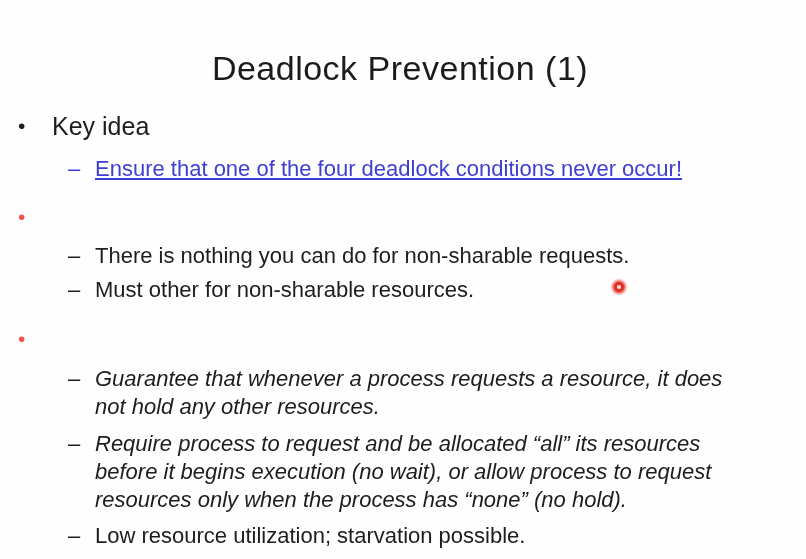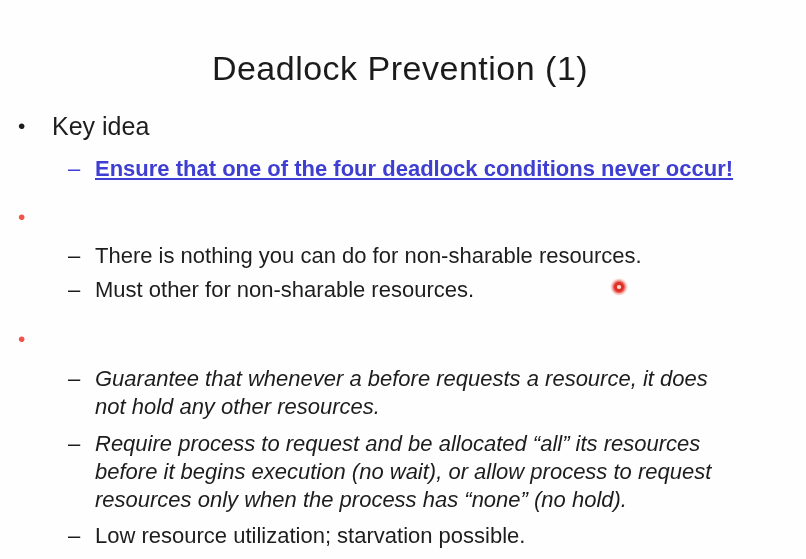--- a/index.html
+++ b/index.html
@@ -28,21 +28,21 @@
 
   .row.main { left: 18px; font-size: 25px; line-height: 30px; }
   .row.main .marker { width: 34px; flex: 0 0 34px; font-size: 21px; line-height: 30px; }
 
   .row.sub { left: 68px; font-size: 22px; line-height: 28px; }
   .row.sub .marker { width: 27px; flex: 0 0 27px; }
 
   .text { white-space: pre-line; }
 
   .red { color: var(--heading-red, #f0544a); }
-  .link { color: var(--link-blue, #3e3ed2); text-decoration: underline; cursor: pointer; font-weight: bold; }
+  .link { color: var(--link-blue, #3e3ed2); text-decoration: underline; cursor: pointer; }
   .link-dash { color: var(--link-blue, #3e3ed2); }
   .italic { font-style: italic; }
 
   .wrap-guarantee { width: 700px; }
   .wrap-require  { width: 712px; font-style: italic; }
 
   .laser-dot {
     position: absolute;
     left: 610px; top: 278px;
     width: 18px; height: 18px;
@@ -71,35 +71,35 @@
     <span class="marker link-dash">–</span>
     <span class="text link">Ensure that one of the four deadlock conditions never occur!</span>
   </div>
 
   <div class="row main red" style="top:202px">
     <span class="marker">•</span>
   </div>
 
   <div class="row sub" style="top:242px">
     <span class="marker">–</span>
-    <span class="text">There is nothing you can do for non-sharable resources.</span>
+    <span class="text">There is nothing you can do for non-sharable requests.</span>
   </div>
 
   <div class="row sub" style="top:276px">
     <span class="marker">–</span>
     <span class="text">Must other for non-sharable resources.</span>
   </div>
 
   <div class="row main red" style="top:324px">
     <span class="marker">•</span>
   </div>
 
   <div class="row sub" style="top:365px">
     <span class="marker">–</span>
-    <span class="text italic wrap-guarantee">Guarantee that whenever a before requests a resource, it does
+    <span class="text italic wrap-guarantee">Guarantee that whenever a process requests a resource, it does
 not hold any other resources.</span>
   </div>
 
   <div class="row sub" style="top:430px">
     <span class="marker">–</span>
     <span class="text wrap-require">Require process to request and be allocated “all” its resources
 before it begins execution (no wait), or allow process to request
 resources only when the process has “none” (no hold).</span>
   </div>
 

